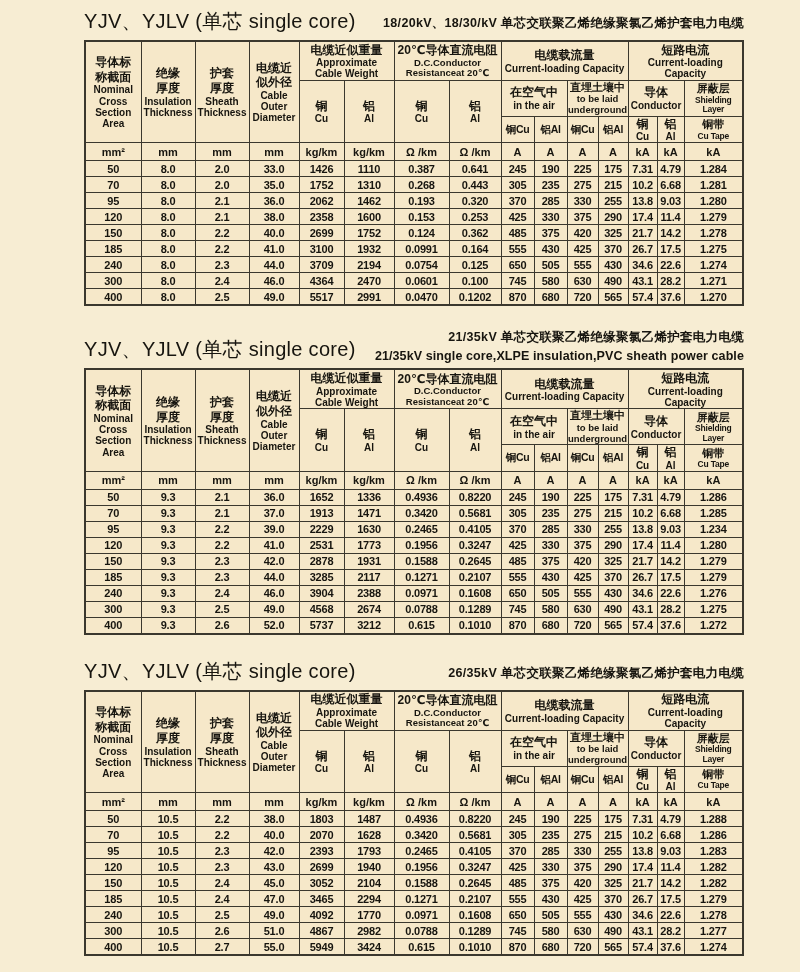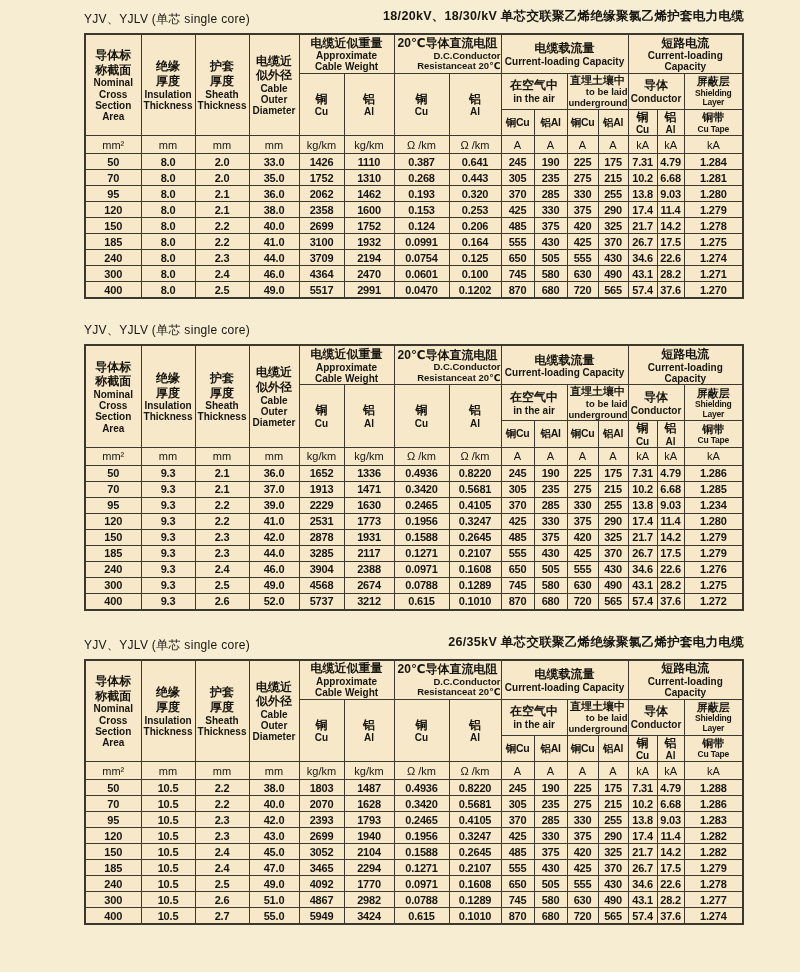--- a/index.html
+++ b/index.html
@@ -5,42 +5,42 @@
   html,body{margin:0;padding:0;}
   body{
     width:800px;height:972px;overflow:hidden;
     background:#f7edd3;color:#17150f;
     font-family:"Liberation Sans","DejaVu Sans",sans-serif;
     -webkit-font-smoothing:antialiased;
   }
   .page{padding:8px 0 0 84px;}
   section{margin-bottom:23px;}
   .sec-head{display:flex;justify-content:space-between;align-items:flex-end;width:660px;margin-bottom:5px;}
-  .series{font-size:12px;font-weight:500;letter-spacing:.3px;white-space:nowrap;}
+  .series{font-size:20px;font-weight:500;letter-spacing:.3px;white-space:nowrap;}
   .titles{text-align:right;font-weight:700;}
   .t-zh{font-size:12.5px;margin-bottom:3px;letter-spacing:.3px;}
   .t-en{font-size:12.5px;letter-spacing:.1px;}
 
   .tframe{width:660px;}
   table{
     border-collapse:collapse;table-layout:fixed;width:660px;
     background:#f6e8c9;border:2px solid #3b382e;
   }
   th,td{border:1px solid #3b382e;padding:0;text-align:center;vertical-align:middle;overflow:hidden;}
   thead th{font-weight:700;}
   .zh{font-size:12px;font-weight:700;line-height:1.22;white-space:pre-line;}
   .en{font-size:10px;font-weight:700;line-height:1.12;white-space:pre-line;}
   .zh-sm{font-size:11px;text-align:center;}
   .en-sm{font-size:8.5px;letter-spacing:-.2px;}
-  .en-rs{font-size:9.5px;text-align:right;}
+  .en-rs{font-size:9.5px;}
   .inline-cell{font-size:10.5px;font-weight:700;letter-spacing:-.3px;}
   tr.r1 th{height:38px;}
   tr.r2 th{height:30px;}
   tr.r3 th{height:23px;}
-  tr.units th{height:17px;font-size:11px;font-weight:400;}
+  tr.units th{height:17px;font-size:11px;font-weight:700;}
   tbody td{height:15px;font-size:11px;font-weight:600;letter-spacing:-.2px;}
   .c1{width:56px}.c2{width:54px}.c3{width:54px}.c4{width:50px}.c5{width:45px}
   .c6{width:50px}.c7{width:55px}.c8{width:52px}.c9{width:33px}.c10{width:33px}
   .c11{width:31px}.c12{width:30px}.c13{width:29px}.c14{width:27px}.c15{width:59px}
 </style>
 </head>
 <body>
 
 <div class="page">
 
@@ -259,21 +259,21 @@
               <td>1.279</td>
             </tr>
             <tr>
               <td>150</td>
               <td>8.0</td>
               <td>2.2</td>
               <td>40.0</td>
               <td>2699</td>
               <td>1752</td>
               <td>0.124</td>
-              <td>0.206</td>
+              <td>0.362</td>
               <td>485</td>
               <td>375</td>
               <td>420</td>
               <td>325</td>
               <td>21.7</td>
               <td>14.2</td>
               <td>1.278</td>
             </tr>
             <tr>
               <td>185</td>
@@ -344,20 +344,24 @@
               <td>1.270</td>
             </tr>
           </tbody>
       </table>
     </div>
   </section>
 
   <section>
     <div class="sec-head">
       <div class="series">YJV、YJLV (单芯 single core)</div>
+      <div class="titles">
+        <div class="t-zh">21/35kV 单芯交联聚乙烯绝缘聚氯乙烯护套电力电缆</div>
+        <div class="t-en">21/35kV  single core,XLPE insulation,PVC sheath power cable</div>
+      </div>
     </div>
     <div class="tframe">
       <table>
         <colgroup>
   <col class="c1">
             <col class="c2">
             <col class="c3">
             <col class="c4">
             <col class="c5">
   <col class="c6">

